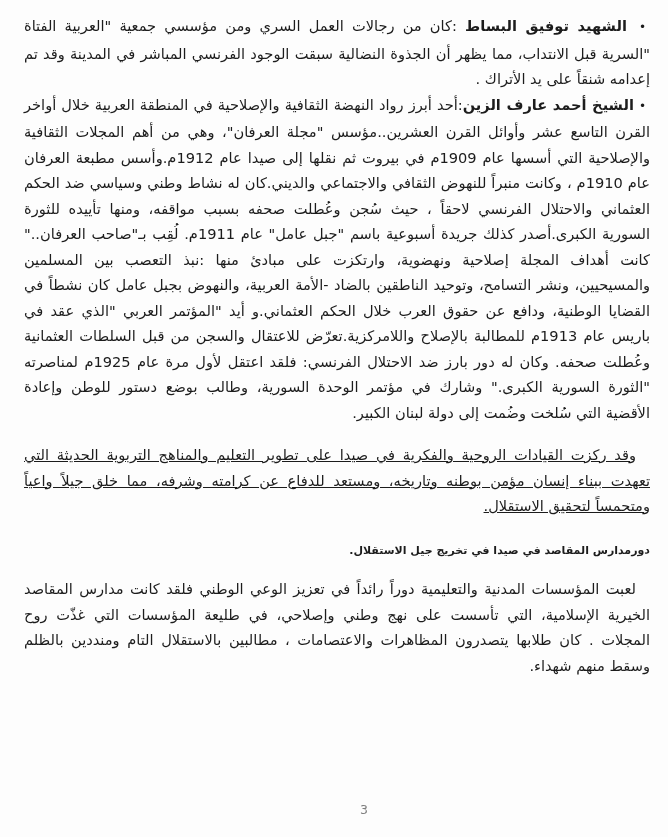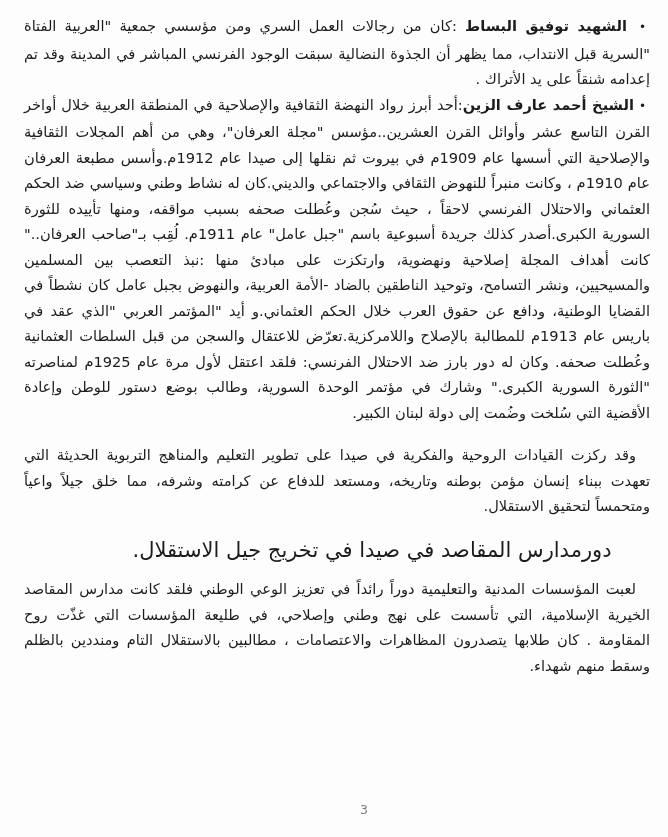--- a/index.html
+++ b/index.html
@@ -17,25 +17,25 @@
     box-sizing:border-box;
     padding:13px 18px 0 24px;
     text-align:justify;
   }
   .bullet{margin:0;text-indent:4px;}
   .bullet .marker{font-size:12px;display:inline-block;text-indent:0;}
   .bullet:first-child .marker{margin-left:12px;}
   .bullet:not(:first-child) .marker{margin-left:5px;}
   .bullet .lead{font-weight:bold;}
   .para{margin:0;text-indent:14px;}
-  .para.p-top{margin-top:17px;}
+  .para.p-top{margin-top:17px;text-decoration:underline;}
   .heading{
-    font-weight:normal;
-    text-align:center;
-    font-size:21px;
+    font-weight:bold;
+    text-align:right;
+    font-size:11px;
     margin:0;
     text-indent:0;
   }
   .heading.h-first{margin:19px 0 13px 0;padding-left:70px;}
   .heading.h-second{margin:15px 0 22px 0;}
   .page-number{
     position:absolute;
     bottom:20px;left:0;width:100%;
     box-sizing:border-box;
     padding-left:60px;
@@ -52,19 +52,19 @@
 <div class="page">
 
   <p class="bullet"><span class="marker">•</span><span class="lead">الشهيد توفيق البساط</span><span> :كان من رجالات العمل السري ومن مؤسسي جمعية "العربية الفتاة "السرية قبل الانتداب، مما يظهر أن الجذوة النضالية سبقت الوجود الفرنسي المباشر في المدينة وقد تم إعدامه شنقاً على يد الأتراك .</span></p>
 
   <p class="bullet"><span class="marker">•</span><span class="lead">الشيخ أحمد عارف الزين</span><span>:أحد أبرز رواد النهضة الثقافية والإصلاحية في المنطقة العربية خلال أواخر القرن التاسع عشر وأوائل القرن العشرين..مؤسس "مجلة العرفان"، وهي من أهم المجلات الثقافية والإصلاحية التي أسسها عام 1909م في بيروت ثم نقلها إلى صيدا عام 1912م.وأسس مطبعة العرفان عام 1910م ، وكانت منبراً للنهوض الثقافي والاجتماعي والديني.كان له نشاط وطني وسياسي ضد الحكم العثماني والاحتلال الفرنسي لاحقاً ، حيث سُجن وعُطلت صحفه بسبب مواقفه، ومنها تأييده للثورة السورية الكبرى.أصدر كذلك جريدة أسبوعية باسم "جبل عامل" عام 1911م. لُقِب بـ"صاحب العرفان.." كانت أهداف المجلة إصلاحية ونهضوية، وارتكزت على مبادئ منها :نبذ التعصب بين المسلمين والمسيحيين، ونشر التسامح، وتوحيد الناطقين بالضاد -الأمة العربية، والنهوض بجبل عامل كان نشطاً في القضايا الوطنية، ودافع عن حقوق العرب خلال الحكم العثماني.و أيد "المؤتمر العربي "الذي عقد في باريس عام 1913م للمطالبة بالإصلاح واللامركزية.تعرّض للاعتقال والسجن من قبل السلطات العثمانية وعُطلت صحفه. وكان له دور بارز ضد الاحتلال الفرنسي: فلقد اعتقل لأول مرة عام 1925م لمناصرته "الثورة السورية الكبرى." وشارك في مؤتمر الوحدة السورية، وطالب بوضع دستور للوطن وإعادة الأقضية التي سُلخت وضُمت إلى دولة لبنان الكبير.</span></p>
 
   <p class="para p-top">وقد ركزت القيادات الروحية والفكرية في صيدا على تطوير التعليم والمناهج التربوية الحديثة التي تعهدت ببناء إنسان مؤمن بوطنه وتاريخه، ومستعد للدفاع عن كرامته وشرفه، مما خلق جيلاً واعياً ومتحمساً لتحقيق الاستقلال.</p>
 
   <h2 class="heading h-first">دورمدارس المقاصد في صيدا في تخريج جيل الاستقلال.</h2>
 
-  <p class="para">لعبت المؤسسات المدنية والتعليمية دوراً رائداً في تعزيز الوعي الوطني فلقد كانت مدارس المقاصد الخيرية الإسلامية، التي تأسست على نهج وطني وإصلاحي، في طليعة المؤسسات التي غذّت روح المقاومة . كان طلابها يتصدرون المظاهرات والاعتصامات ، مطالبين بالاستقلال التام ومنددين بالظلم وسقط منهم شهداء.</p>
+  <p class="para">لعبت المؤسسات المدنية والتعليمية دوراً رائداً في تعزيز الوعي الوطني فلقد كانت مدارس المقاصد الخيرية الإسلامية، التي تأسست على نهج وطني وإصلاحي، في طليعة المؤسسات التي غذّت روح المجلات . كان طلابها يتصدرون المظاهرات والاعتصامات ، مطالبين بالاستقلال التام ومنددين بالظلم وسقط منهم شهداء.</p>
 
 
 
   <div class="page-number">3</div>
 
 </div>
 
 </body></html>

